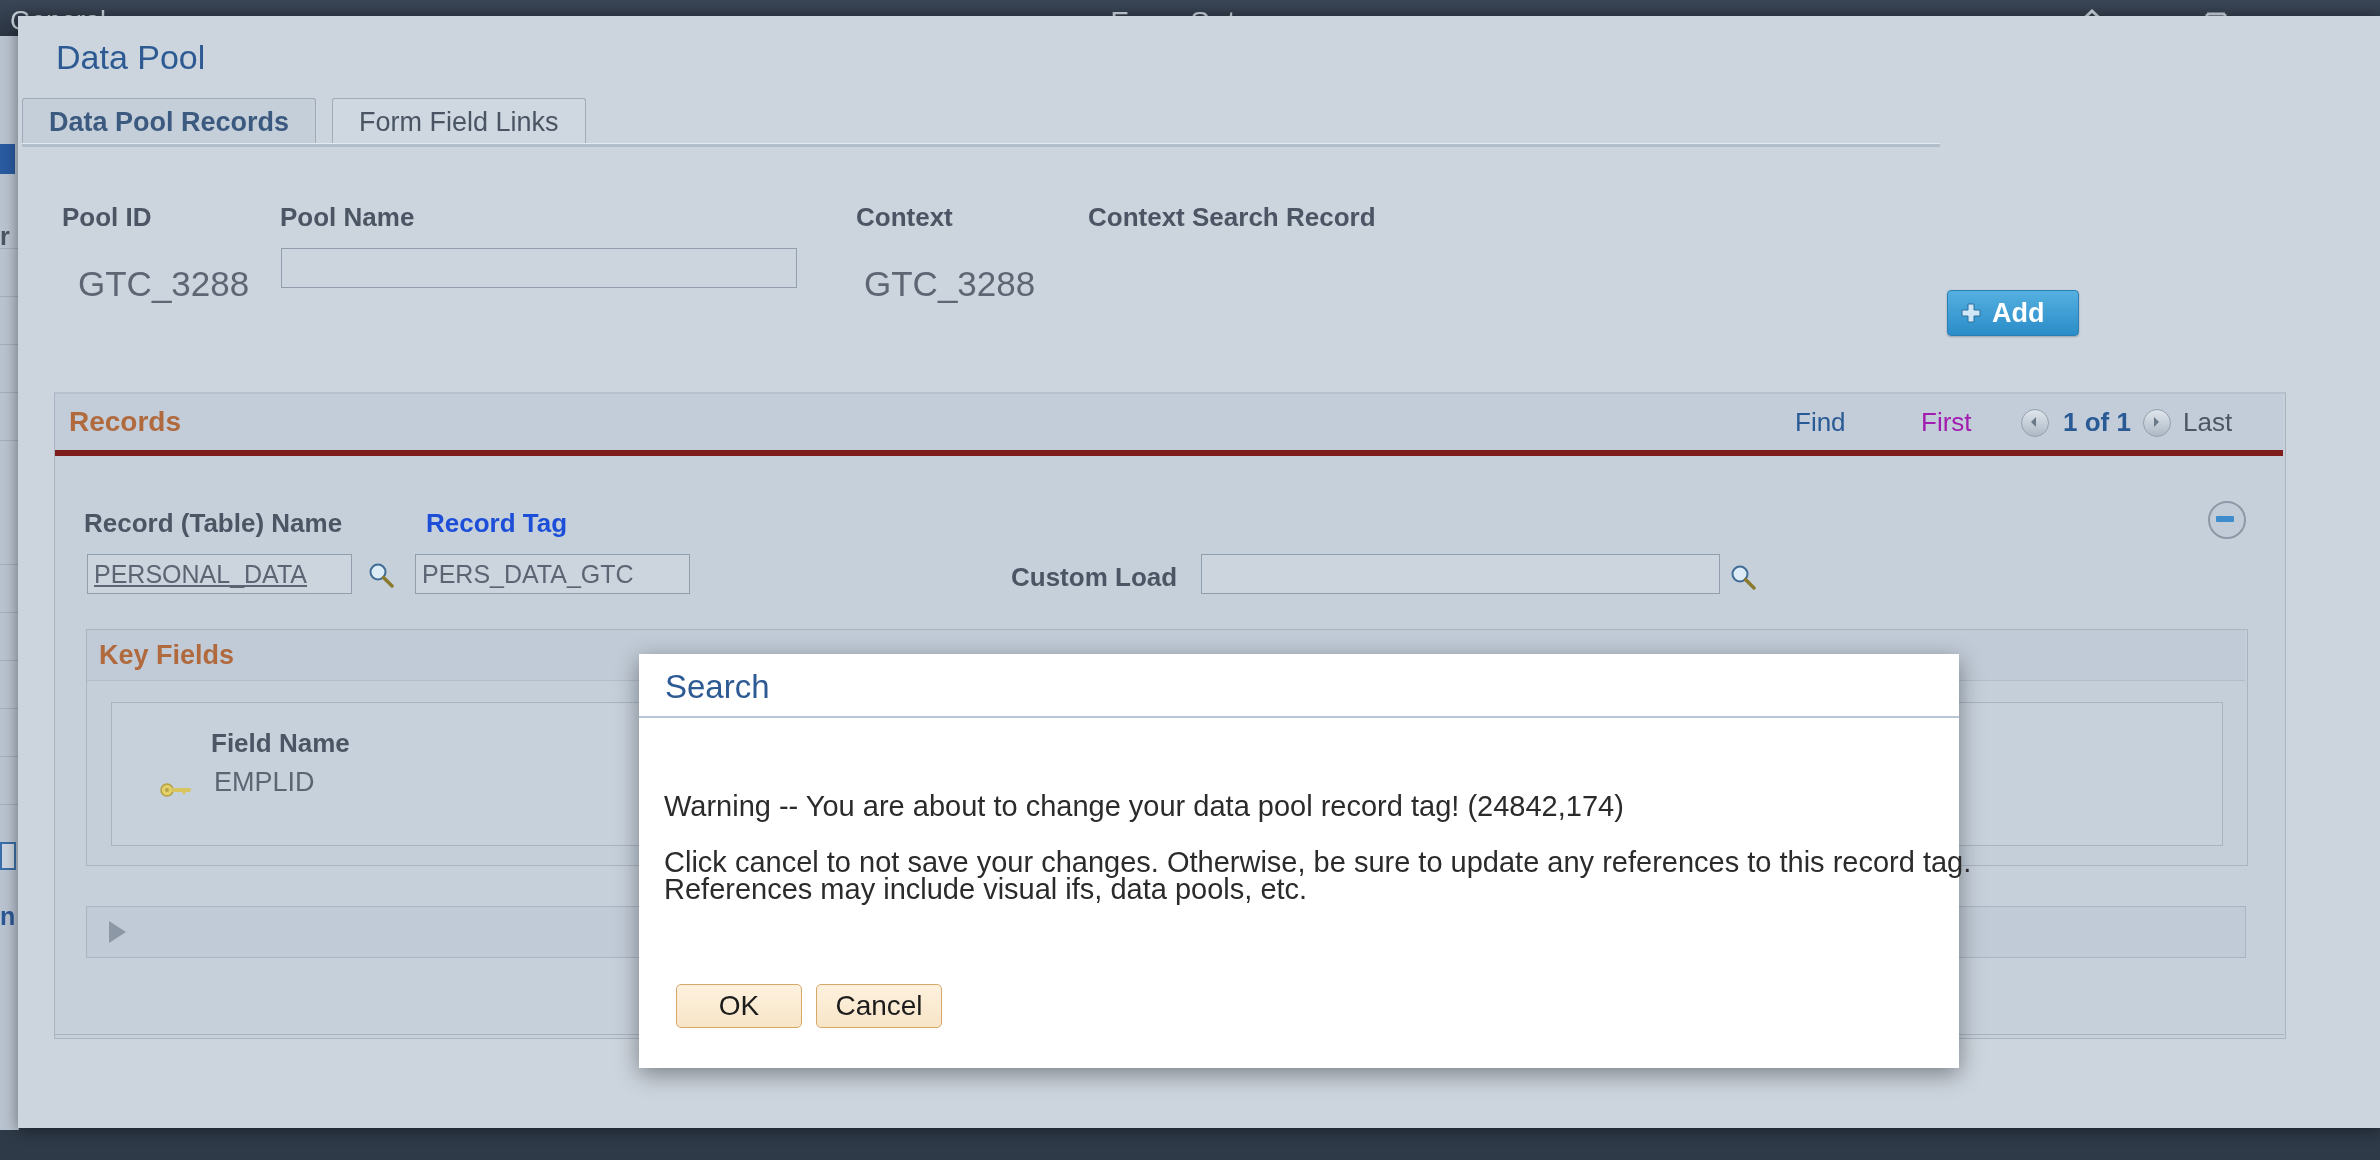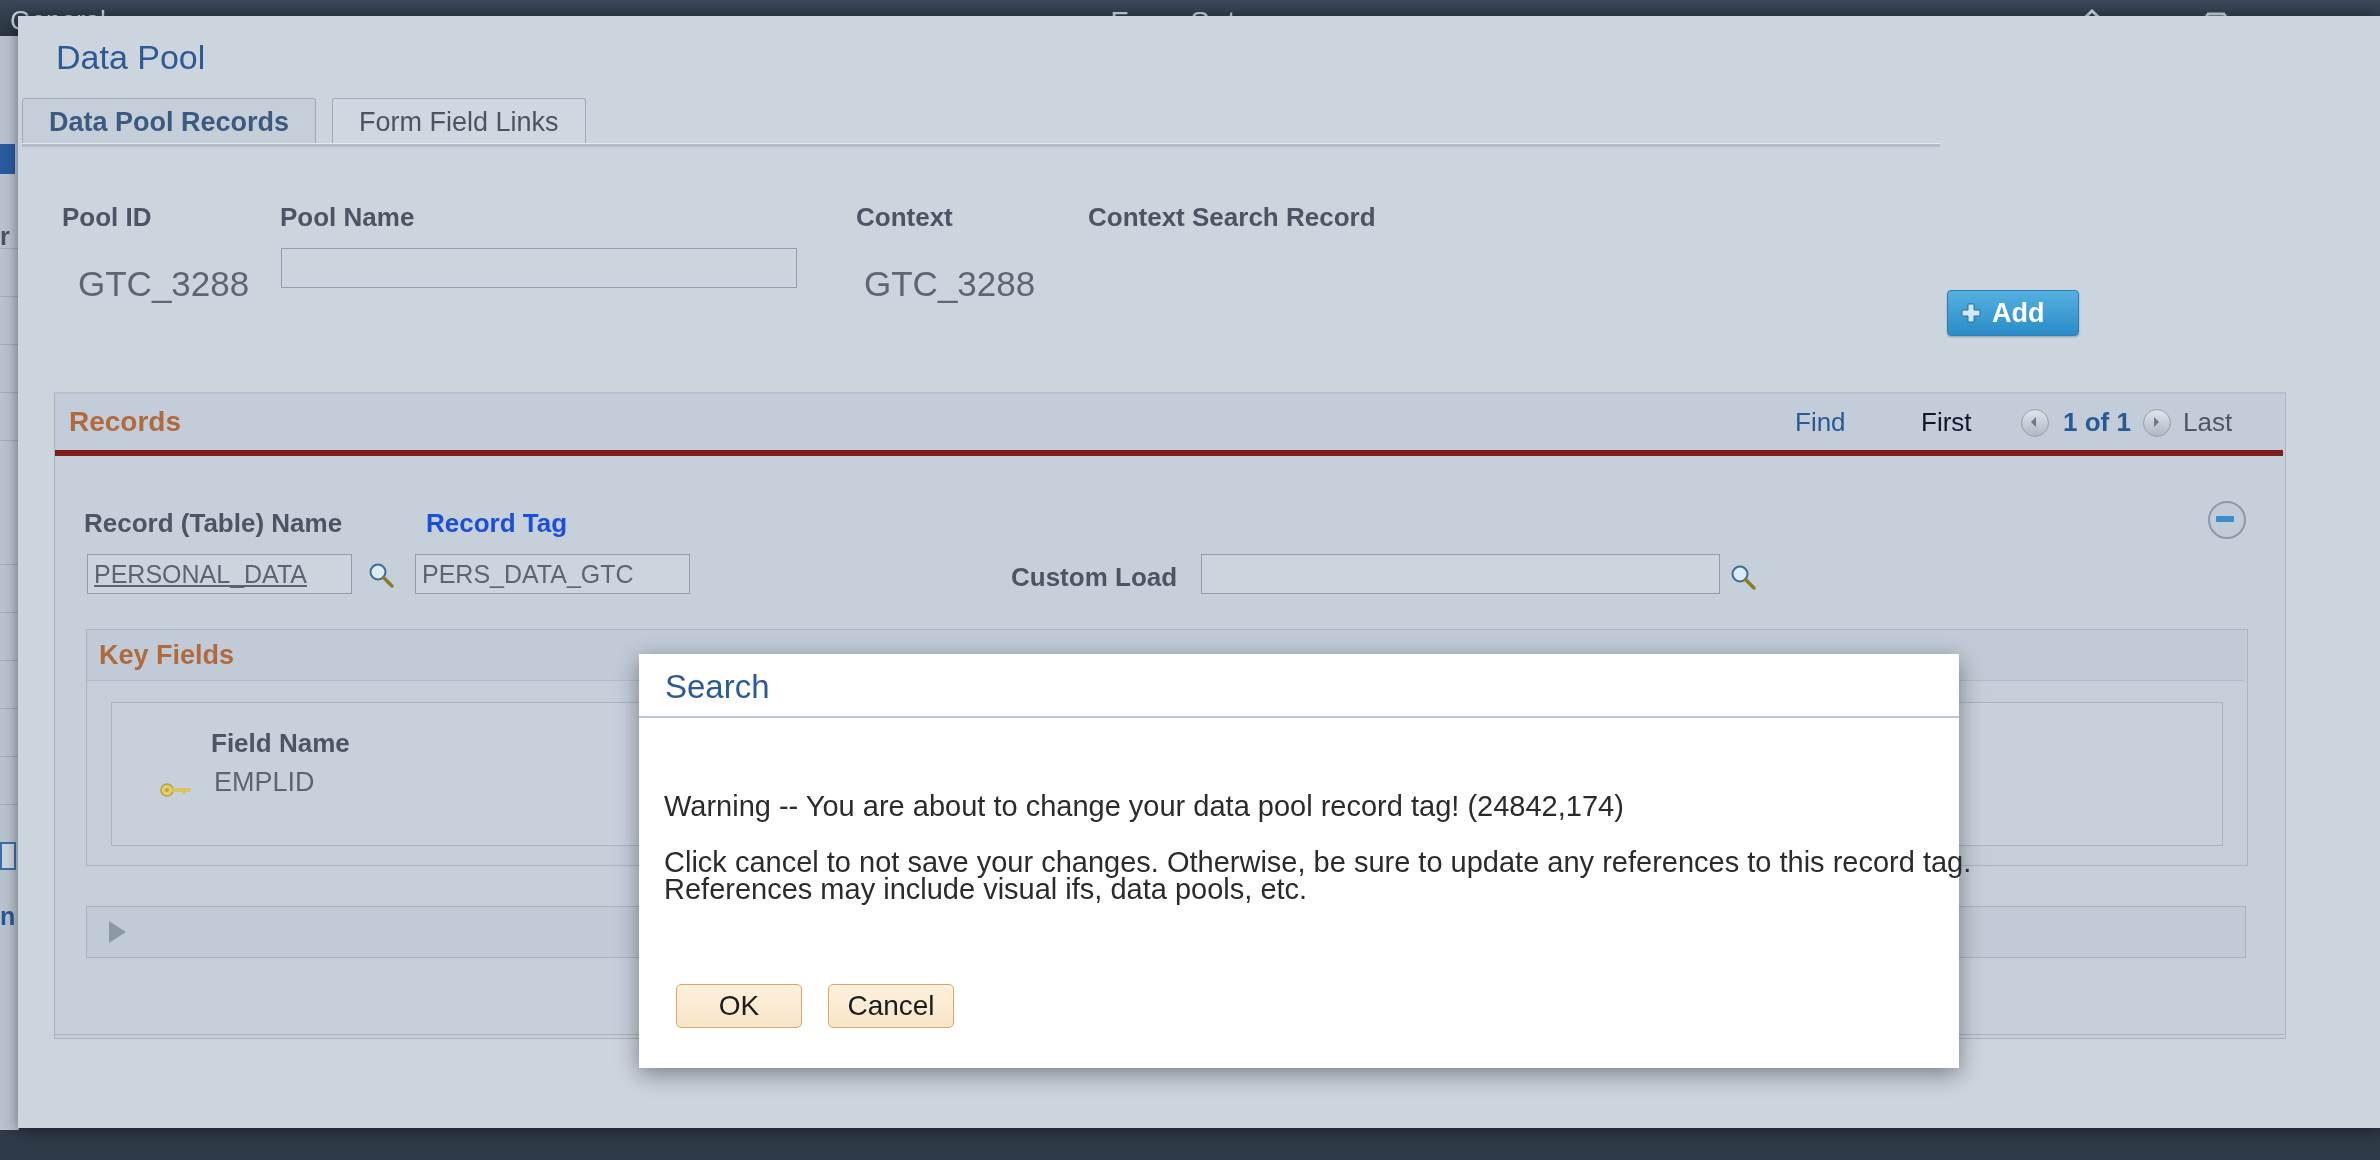--- a/index.html
+++ b/index.html
@@ -234,21 +234,21 @@
   
   #pager { position: absolute; left: 1740px; top: 0; height: 56px; }
   .pager-item {
     position: absolute;
     top: 0;
     line-height: 56px;
     font-size: 26px;
     white-space: nowrap;
   }
   #pager-find   { left: 0px;   color: #2a5a95; cursor: pointer; }
-  #pager-first  { left: 126px; color: #0f172a; cursor: pointer; }
+  #pager-first  { left: 126px; color: #a21caf; cursor: pointer; }
   #pager-count  { left: 268px; color: #2a5a95; font-weight: bold; }
   #pager-last   { left: 388px; color: #4d5662; cursor: pointer; }
   .pager-arrow {
     position: absolute;
     top: 15px;
     width: 26px; height: 26px;
     border-radius: 50%;
     background: linear-gradient(#dfe5ec, #aeb9c6);
     border: 1px solid #93a0ae;
     cursor: pointer;
@@ -450,21 +450,21 @@
     box-sizing: border-box;
     background: linear-gradient(#fdf1de, #f8e5c8);
     border: 1px solid #d8a868;
     border-radius: 5px;
     font-family: "Liberation Sans", sans-serif;
     font-size: 28px;
     color: #1c1c1c;
     cursor: pointer;
   }
   #dialog-ok-button     { left: 37px;  width: 126px; }
-  #dialog-cancel-button { left: 177px; width: 126px; margin-left: 12px; }
+  #dialog-cancel-button { left: 177px; width: 126px; }
 </style>
 </head>
 <body>
 
 <div id="app-root">
 
   <div id="app-titlebar">
     <div id="app-left-label">General</div>
     <div id="app-title">Form Setup</div>
 

